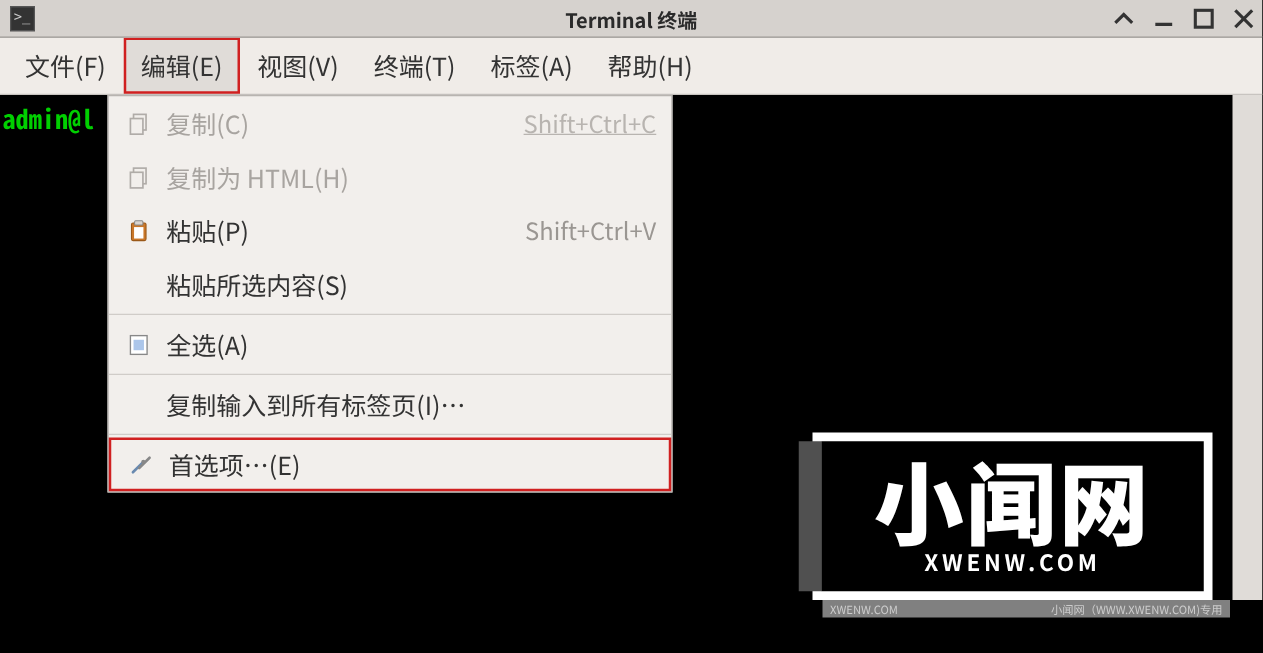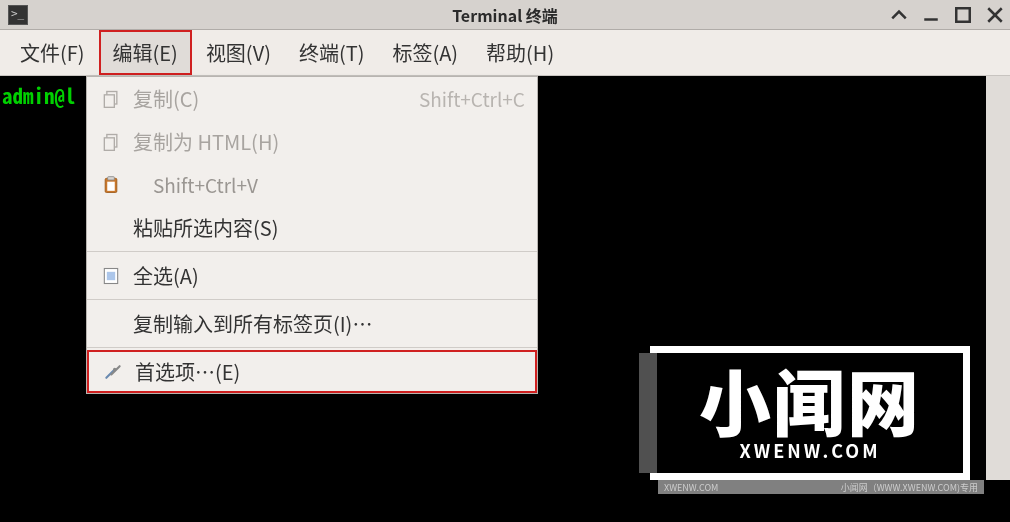--- a/index.html
+++ b/index.html
@@ -14,21 +14,21 @@
   .menu-item { padding: 20px 14px; font-size: 20px; color: #333; cursor: pointer; }
   .menu-item.active { background: #e0dcd8; border: 2px solid #d02020; padding: 6px 12px; }
   .terminal-body { position: absolute; top: 76px; left: 0; right: 24px; bottom: 42px; background: #000; font-family: "Noto Sans Mono CJK SC", monospace; font-size: 21px; padding: 4px 2px; }
   .prompt-user { color: #00d000; font-weight: bold; }
   .dropdown { position: absolute; top: 76px; left: 86px; width: 452px; background: #f2efec; border: 1px solid #b8b4b0; box-shadow: 2px 2px 4px rgba(0,0,0,.3); }
   .dd-item { display: flex; align-items: center; height: 43px; padding: 0 12px; font-size: 20px; color: #333; cursor: pointer; }
   .dd-item.disabled { color: #a8a4a0; cursor: default; }
   .dd-icon { width: 24px; height: 24px; margin-right: 10px; flex-shrink: 0; display: flex; align-items: center; justify-content: center; }
   .dd-label { flex: 1; }
   .dd-shortcut { color: #9a9692; font-size: 19px; margin-left: 20px; }
-  .dd-item.disabled .dd-shortcut { color: #b8b4b0; }
+  .dd-item.disabled .dd-shortcut { color: #b8b4b0; text-decoration: underline; }
   .dd-sep { height: 1px; background: #d0ccc8; margin: 2px 0; }
   .dd-highlight { border: 2px solid #d02020; }
   .scrollbar { position: absolute; top: 76px; right: 0; width: 24px; bottom: 42px; background: #e0dcd8; }
   .footer { position: absolute; bottom: 28px; left: 658px; width: 326px; height: 14px; background: #808080; font-size: 9px; color: #ccc; display: flex; align-items: center; padding: 0 6px; justify-content: space-between; }
   .watermark { position: absolute; bottom: 42px; right: 40px; width: 320px; height: 134px; border: 7px solid #fff; background: #000; display: flex; flex-direction: column; align-items: center; justify-content: center; }
   .watermark-main { color: #fff; font-size: 72px; font-weight: 900; line-height: 1; letter-spacing: 2px; }
   .watermark-sub { color: #fff; font-size: 18px; font-weight: bold; letter-spacing: 3px; margin-top: 2px; }
   .watermark-side { position: absolute; left: -18px; top: 0; bottom: 0; width: 18px; background: #505050; }
   svg { width: 20px; height: 20px; }
 </style>
@@ -99,20 +99,21 @@
     <span class="dd-label">复制为 HTML(H)</span>
   </div>
   <div class="dd-item">
     <span class="dd-icon">
         <svg viewBox="0 0 24 24">
           <rect x="5" y="4" width="14" height="17" rx="1.5" fill="#c9772a" stroke="#9a5818" stroke-width="1"></rect>
           <rect x="8" y="2" width="8" height="4" rx="1" fill="#d8d4d0" stroke="#888" stroke-width="1"></rect>
           <rect x="7.5" y="8" width="9" height="11" fill="#fff"></rect>
         </svg>
       </span>
+    <span class="dd-label">粘贴(P)</span>
     <span class="dd-shortcut">Shift+Ctrl+V</span>
   </div>
   <div class="dd-item">
     <span class="dd-icon"></span>
     <span class="dd-label">粘贴所选内容(S)</span>
   </div>
   <div class="dd-sep"></div>
   <div class="dd-item">
     <span class="dd-icon">
         <svg viewBox="0 0 24 24">

